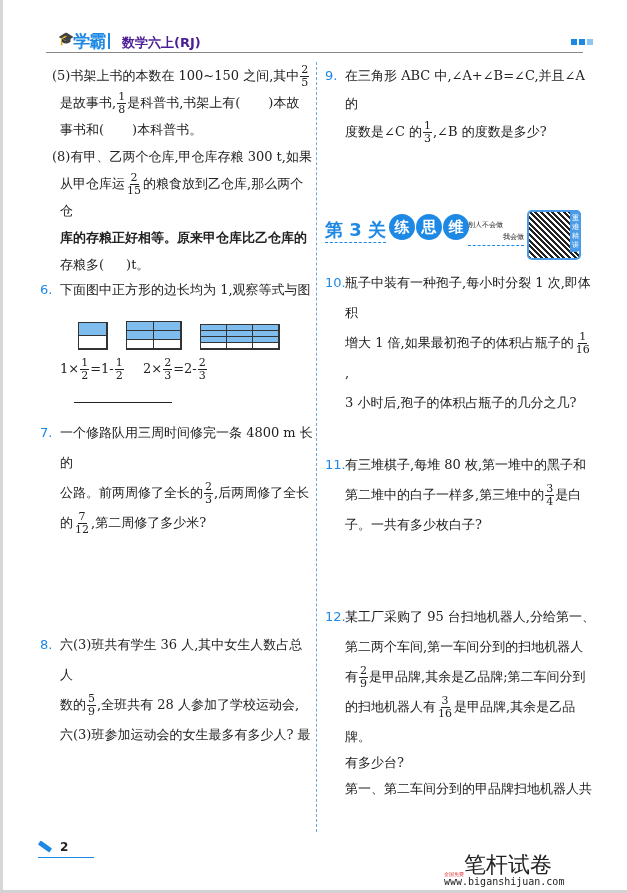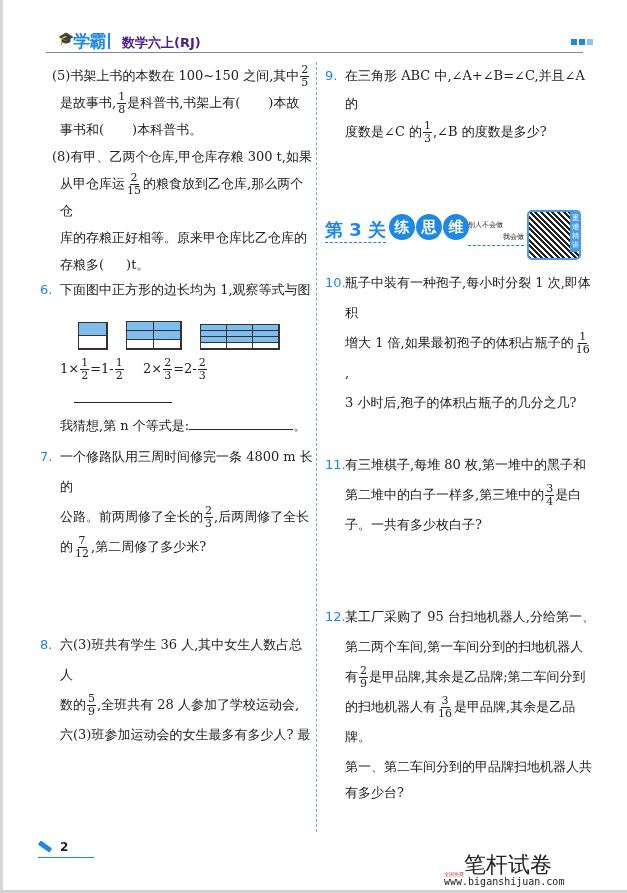--- a/index.html
+++ b/index.html
@@ -80,21 +80,21 @@
         </span><span>是科普书,书架上有(</span><span class="blank"></span><span>)本故</span></div>
     <div style="padding-left:8px;"><span>事书和(</span><span class="blank"></span><span>)本科普书。</span></div>
   </div>
 
   <div class="q" style="margin-left:-8px;">
     <div><span>(8)有甲、乙两个仓库,甲仓库存粮 300 t,如果</span></div>
     <div style="padding-left:8px;"><span>从甲仓库运</span><span class="frac">
           <span class="n">2</span>
           <span class="d">15</span>
         </span><span>的粮食放到乙仓库,那么两个仓</span></div>
-    <div style="padding-left:8px;">库的存粮正好相等。原来甲仓库比乙仓库的</div>
+    <div style="padding-left:8px;font-weight:bold;">库的存粮正好相等。原来甲仓库比乙仓库的</div>
     <div style="padding-left:8px;"><span>存粮多(</span><span class="blank" style="width:22px"></span><span>)t。</span></div>
   </div>
 
   <div class="q" style="line-height:24px;">
     <span class="qnum">6.</span>
     <div>下面图中正方形的边长均为 1,观察等式与图</div>
     <div class="figs">
       <div class="fig" style="grid-template-columns:28px;grid-template-rows:13px 13px;">
         <div class="blue"></div>
           <div></div>
@@ -133,21 +133,20 @@
       <span style="display:inline-block;width:10px"></span>
       <span>2×</span><span class="frac">
           <span class="n">2</span>
           <span class="d">3</span>
         </span><span>=2-</span><span class="frac">
           <span class="n">2</span>
           <span class="d">3</span>
         </span>
       <span class="uline" style="width:98px;margin-left:14px;"></span>
     </div>
-    <div><span>我猜想,第 n 个等式是:</span><span class="uline" style="width:104px;"></span><span>。</span></div>
   </div>
 
   <div class="q" style="margin-top:4px;line-height:30px;">
     <span class="qnum">7.</span>
     <div>一个修路队用三周时间修完一条 4800 m 长的</div>
     <div><span>公路。前两周修了全长的</span><span class="frac">
           <span class="n">2</span>
           <span class="d">3</span>
         </span><span>,后两周修了全长</span></div>
     <div><span>的</span><span class="frac">
@@ -219,22 +218,22 @@
     <div>某工厂采购了 95 台扫地机器人,分给第一、</div>
     <div>第二两个车间,第一车间分到的扫地机器人</div>
     <div><span>有</span><span class="frac">
           <span class="n">2</span>
           <span class="d">9</span>
         </span><span>是甲品牌,其余是乙品牌;第二车间分到</span></div>
     <div><span>的扫地机器人有</span><span class="frac">
           <span class="n">3</span>
           <span class="d">16</span>
         </span><span>是甲品牌,其余是乙品牌。</span></div>
+    <div style="line-height:22px;">有多少台?</div>
     <div>第一、第二车间分到的甲品牌扫地机器人共</div>
-    <div style="line-height:22px;">有多少台?</div>
   </div>
 </div>
 
 <div class="footer-page">
   <div class="pencil"></div>
   <div class="page-num">2</div>
 </div>
 
 <div class="wm">
   <div class="wm-cn">笔杆试卷</div>

